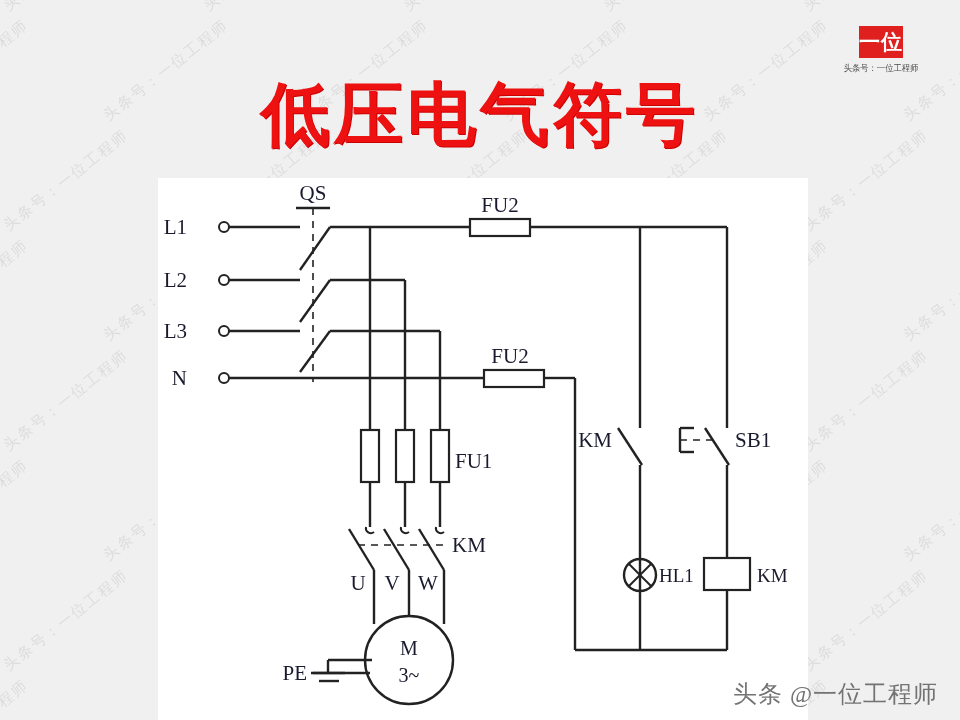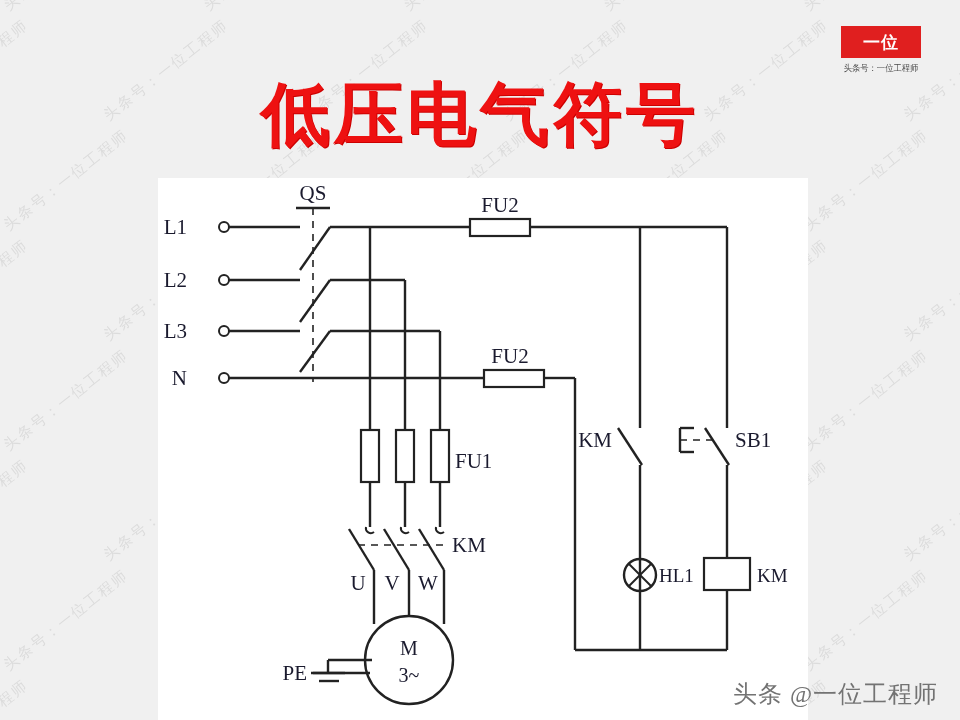--- a/index.html
+++ b/index.html
@@ -47,25 +47,25 @@
     line-height:84px;
     letter-spacing:4px;
     text-shadow:1px 1px 0 #c00;
   }
   #title span{padding-left:0;}
 
   
   #brand{position:absolute;right:20px;top:26px;width:118px;text-align:center;}
   #brand .mark{
     display:block;margin:0 auto;
-    width:80px;height:32px;
+    width:44px;height:32px;
     background:#e01f1f;
     color:#ffffff;
     font-family:"DejaVu Sans", sans-serif;
-    font-size:17px;font-weight:700;
+    font-size:21px;font-weight:700;
     line-height:32px;
     letter-spacing:1px;
   }
   #brand .sub{
     display:block;margin-top:4px;
     color:#4a4a4a;
     font-family:"DejaVu Sans", sans-serif;
     font-size:9px;
     letter-spacing:0px;
     transform:scaleX(.92);

